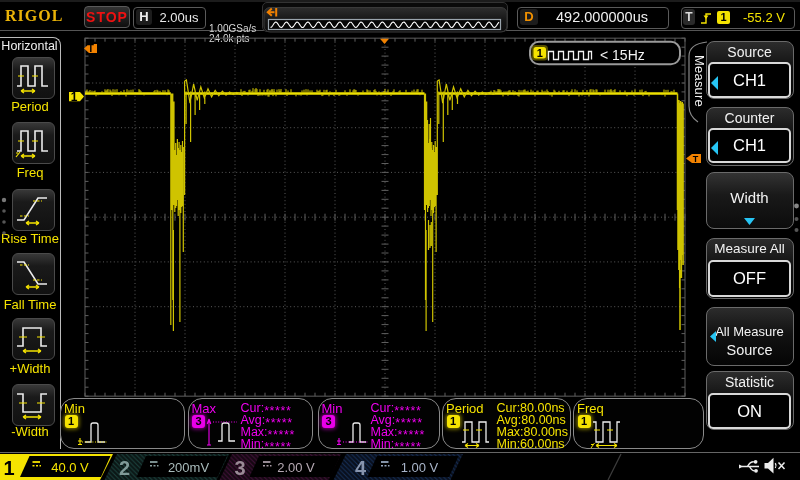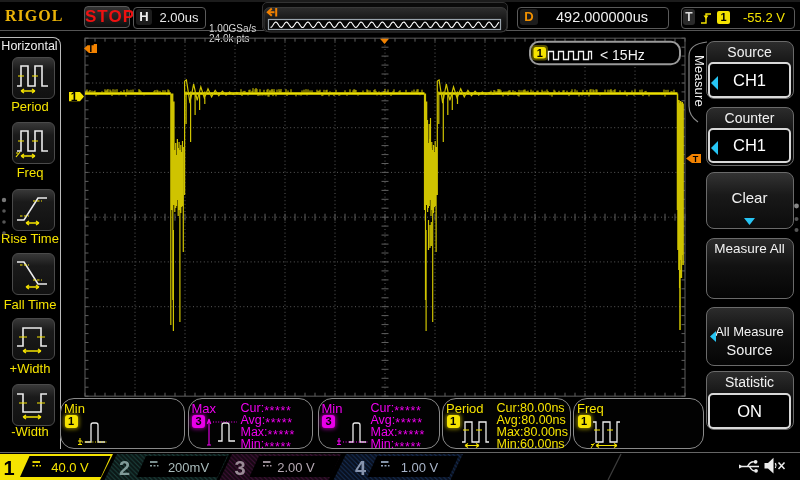--- a/index.html
+++ b/index.html
@@ -4,21 +4,21 @@
 <style>
   html,body{margin:0;padding:0;background:#000;}
   #scr{position:relative;width:800px;height:480px;background:#000;overflow:hidden;
        font-family:"Liberation Sans",sans-serif;}
   .abs{position:absolute;}
   
   #topbar{left:0;top:0;width:800px;height:31px;background:#000;border-bottom:1px solid #555;border-top:2px solid #1c1c1c;box-sizing:border-box;}
   #logo{left:5px;top:7px;font-family:"Liberation Serif",serif;font-weight:bold;
         font-size:16px;color:#eab308;letter-spacing:1px;}
   #stopbtn{left:84px;top:6px;width:44px;height:20px;border:1px solid #5a5a5a;border-radius:4px;
-        background:linear-gradient(#333,#0e0e0e);color:#ee1111;font-weight:bold;font-size:17px;
+        background:linear-gradient(#333,#0e0e0e);color:#ee1111;font-weight:bold;font-size:14px;
         text-align:center;line-height:20px;letter-spacing:1px;}
   #hbox{left:133px;top:7px;width:71px;height:20px;border:1px solid #5a5a5a;border-radius:4px;
         background:#000;}
   #hbox .h{position:absolute;left:2px;top:1px;width:16px;height:16px;background:#1c1c1c;
         border-radius:3px;color:#eee;font-weight:bold;font-size:13px;text-align:center;line-height:16px;}
   #hbox .v{position:absolute;left:22px;top:1px;width:46px;color:#e8e8e8;font-size:13px;line-height:17px;text-align:center;}
   #srate{left:209px;top:24px;width:60px;color:#d8d8d8;font-size:10px;line-height:10px;}
   #membox{left:262px;top:2px;width:244px;height:28px;border:1px solid #333;border-radius:5px;background:#0a0a0a;}
   #dbox{left:517px;top:7px;width:150px;height:20px;border:1px solid #5a5a5a;border-radius:4px;background:#000;}
   #dbox .d{position:absolute;left:2px;top:1px;width:18px;height:16px;background:#1c1c1c;border-radius:3px;
@@ -212,29 +212,30 @@
 
 <div class="rgrp" style="top:107px;height:57px">
       <div class="rlab" style="margin-top:2px">Counter</div>
     </div>
 <div class="rbtn" style="top:128px;height:31px;line-height:31px">CH1</div>
 <svg class="abs" style="left:710.5px;top:141px" width="8" height="14">
       <polygon points="7,0 7,14 0,7" fill="#27c5f4"></polygon>
     </svg>
 
 <div class="rgrp" style="top:172px;height:55px;background:linear-gradient(#333,#191919 40%,#0c0c0c)">
-      <div class="rlab" style="margin-top:16px;font-size:15px">Clear</div>
+      <div class="rlab" style="margin-top:16px;font-size:15px">Width</div>
     </div>
 <svg class="abs" style="left:744px;top:217.5px" width="12" height="8">
       <polygon points="0,0 11,0 5.5,7" fill="#27c5f4"></polygon>
     </svg>
 
 <div class="rgrp" style="top:237.5px;height:59px">
       <div class="rlab" style="margin-top:2.5px;font-size:13.5px">Measure All</div>
     </div>
+<div class="rbtn" style="top:259.5px;height:33px;line-height:33px">OFF</div>
 
 <div class="rgrp" style="top:306.5px;height:57px">
       <div class="rlab" style="margin-top:16px;font-size:13px">All Measure</div>
       <div class="rlab" style="margin-top:3px;font-size:14.5px">Source</div>
     </div>
 <svg class="abs" style="left:709.5px;top:330.5px" width="7" height="11">
       <polygon points="6,0 6,11 0,5.5" fill="#27c5f4"></polygon>
     </svg>
 
 <div class="rgrp" style="top:370.5px;height:57px">

